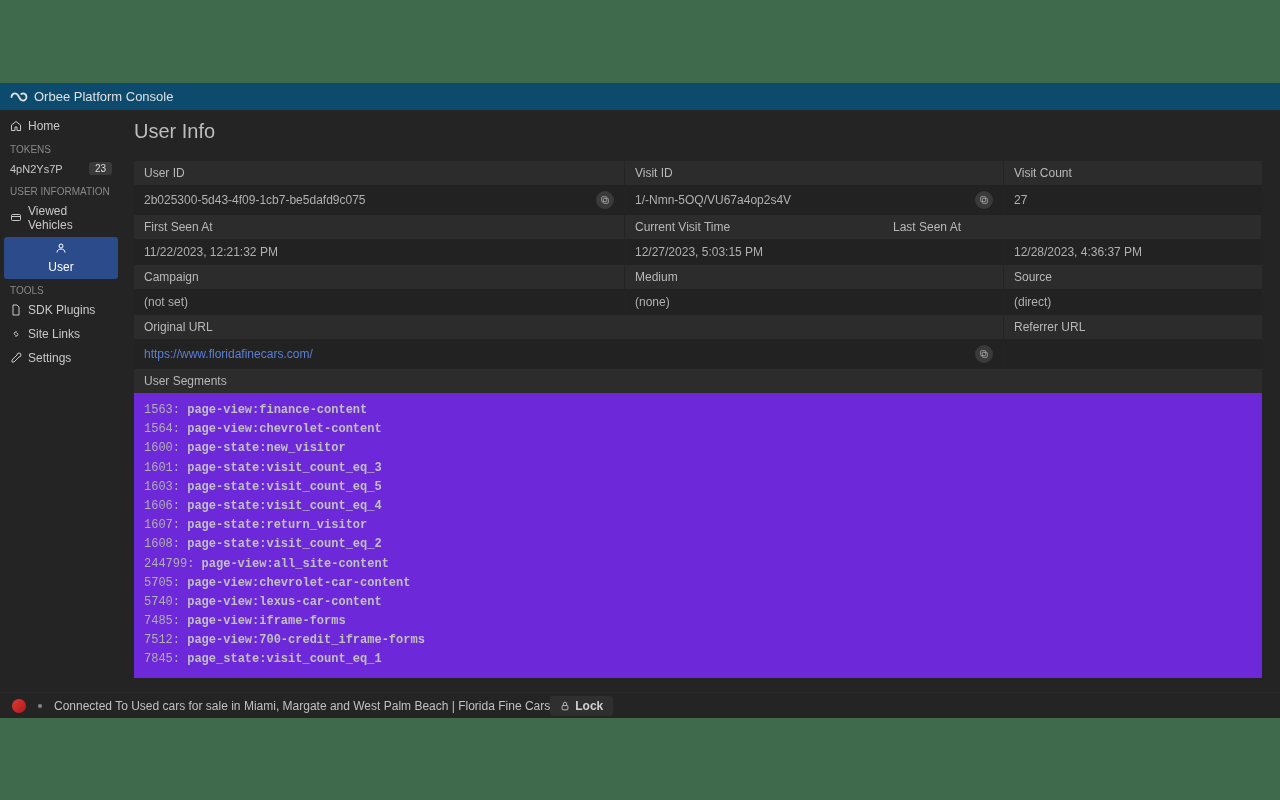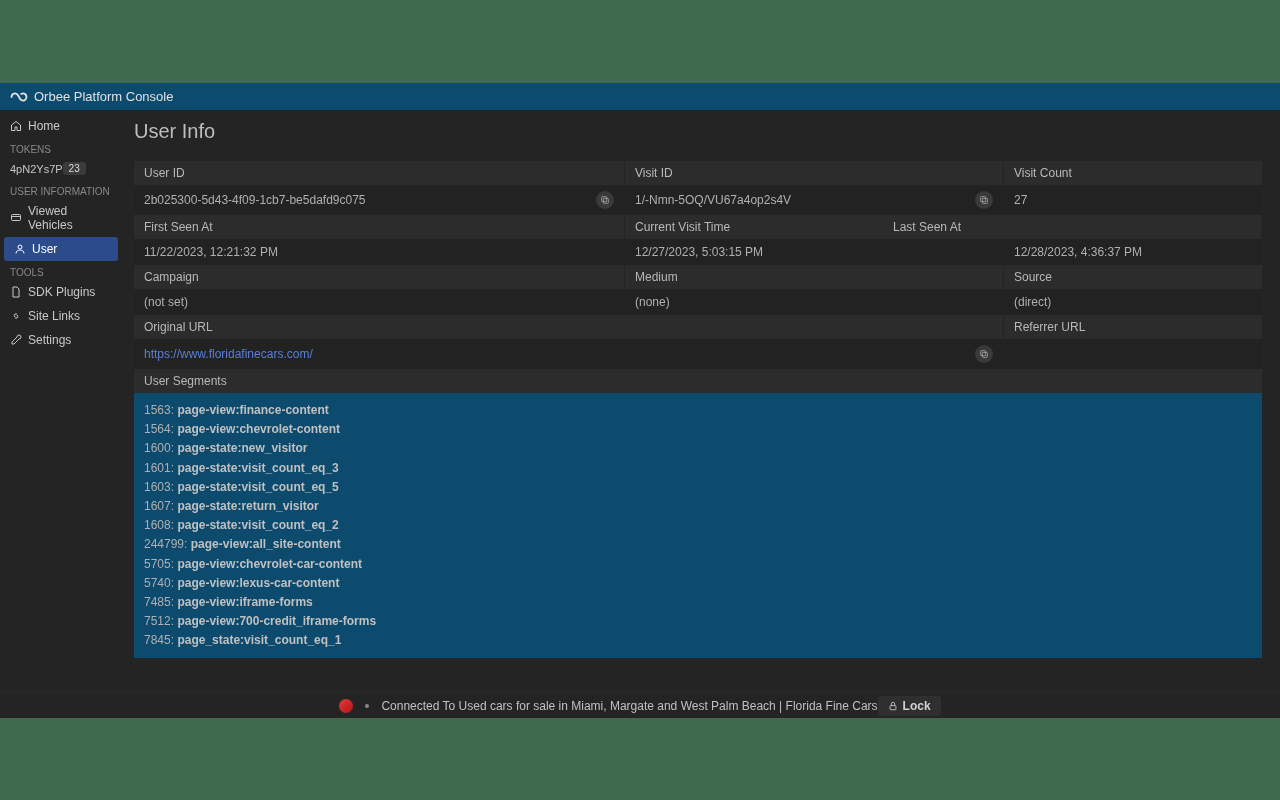--- a/index.html
+++ b/index.html
@@ -48,30 +48,32 @@
       color: #c8c8c8;
       font-size: 12px;
       gap: 6px;
       cursor: pointer;
     }
     .nav-item.active {
       background: #2c4b8a;
       color: #fff;
       border-radius: 3px;
       margin: 0 4px;
+      flex-direction: column;
     }
     .nav-section {
       color: #888;
       font-size: 10px;
       padding: 6px 10px 2px 10px;
       text-transform: uppercase;
     }
     .nav-token {
       display: flex;
       align-items: center;
+      justify-content: space-between;
       padding: 5px 10px;
       color: #c8c8c8;
       font-size: 11px;
     }
     .nav-badge {
       background: #3a3a3a;
       color: #ddd;
       font-size: 10px;
       padding: 1px 6px;
       border-radius: 3px;
@@ -117,35 +119,36 @@
       background: #3a3a3a;
       border-radius: 50%;
       display: inline-flex;
       align-items: center;
       justify-content: center;
       margin-left: 8px;
       cursor: pointer;
     }
     .link { color: #5b7fd4; }
     .segments-body {
-      background: #0c4a6e;
+      background: #6d28d9;
       padding: 8px 10px;
       color: #b0b0b0;
+      font-family: Liberation Mono, monospace;
     }
     .seg-line { font-size: 12px; line-height: 1.6; }
     .seg-id { color: #b0b0b0; }
     .seg-name { font-weight: 600; color: #c0c0c0; }
     .status-bar {
       height: 26px;
       background: #242424;
       display: flex;
       align-items: center;
       padding: 0 12px;
       border-top: 1px solid #2a2a2a;
-      justify-content: center;
+      justify-content: flex-start;
     }
     .status-left { display: flex; align-items: center; gap: 12px; }
     .red-dot {
       width: 14px; height: 14px; border-radius: 50%;
       background: linear-gradient(135deg, #e23a3a 0%, #b01818 100%);
     }
     .tiny-dot {
       width: 4px; height: 4px; border-radius: 50%; background: #888;
     }
     .status-text { color: #c0c0c0; font-size: 12px; }
@@ -303,20 +306,21 @@
 
           <div class="row-h">
             <div class="cell-h" style="flex:1; border-right:none;">User Segments</div>
           </div>
           <div class="segments-body" id="segments-body">
               <div class="seg-line"><span class="seg-id">1563: </span><span class="seg-name">page-view:finance-content</span></div>
               <div class="seg-line"><span class="seg-id">1564: </span><span class="seg-name">page-view:chevrolet-content</span></div>
               <div class="seg-line"><span class="seg-id">1600: </span><span class="seg-name">page-state:new_visitor</span></div>
               <div class="seg-line"><span class="seg-id">1601: </span><span class="seg-name">page-state:visit_count_eq_3</span></div>
               <div class="seg-line"><span class="seg-id">1603: </span><span class="seg-name">page-state:visit_count_eq_5</span></div>
+              <div class="seg-line"><span class="seg-id">1606: </span><span class="seg-name">page-state:visit_count_eq_4</span></div>
               <div class="seg-line"><span class="seg-id">1607: </span><span class="seg-name">page-state:return_visitor</span></div>
               <div class="seg-line"><span class="seg-id">1608: </span><span class="seg-name">page-state:visit_count_eq_2</span></div>
               <div class="seg-line"><span class="seg-id">244799: </span><span class="seg-name">page-view:all_site-content</span></div>
               <div class="seg-line"><span class="seg-id">5705: </span><span class="seg-name">page-view:chevrolet-car-content</span></div>
               <div class="seg-line"><span class="seg-id">5740: </span><span class="seg-name">page-view:lexus-car-content</span></div>
               <div class="seg-line"><span class="seg-id">7485: </span><span class="seg-name">page-view:iframe-forms</span></div>
               <div class="seg-line"><span class="seg-id">7512: </span><span class="seg-name">page-view:700-credit_iframe-forms</span></div>
               <div class="seg-line"><span class="seg-id">7845: </span><span class="seg-name">page_state:visit_count_eq_1</span></div>
             </div>
         </div>

